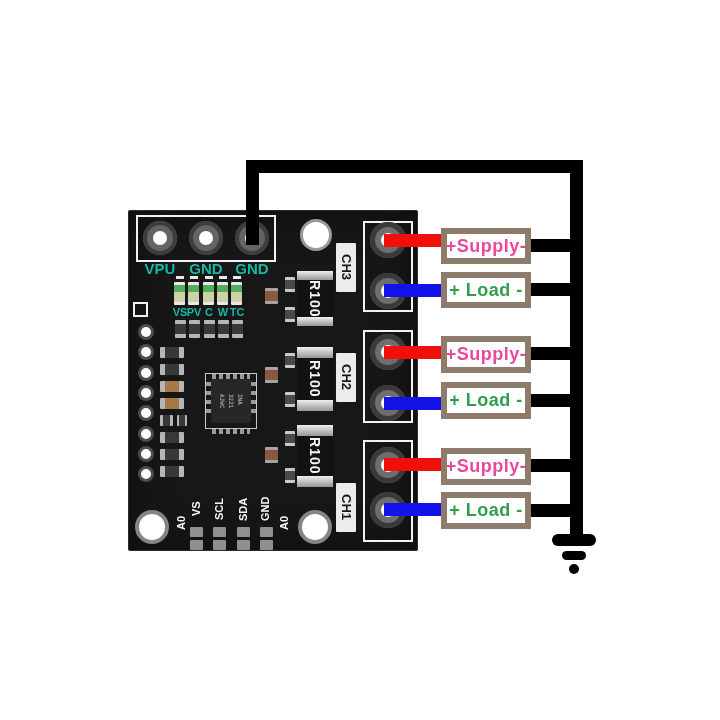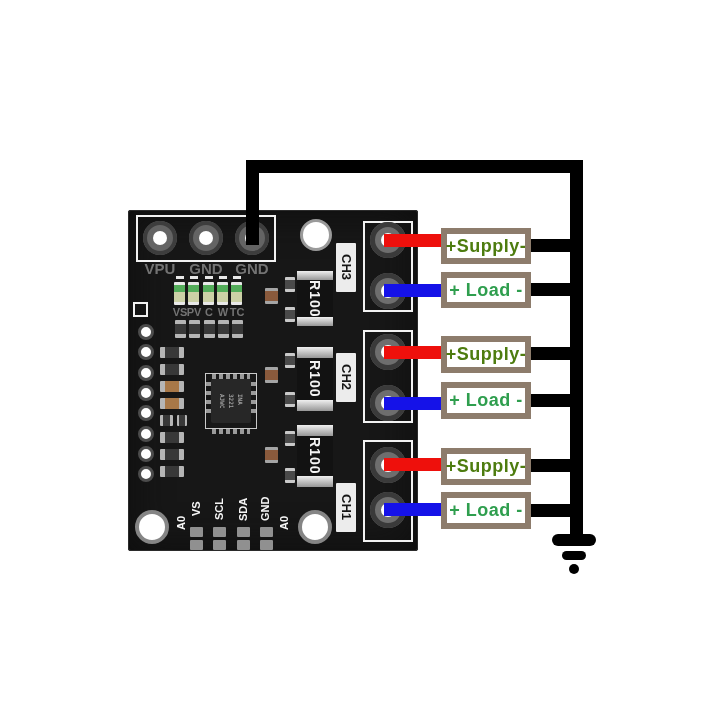--- a/index.html
+++ b/index.html
@@ -7,39 +7,39 @@
           font-family:"Liberation Sans", sans-serif;}
   
   .wire{position:absolute;}
   .wire.black{background:#000000;}
   .wire.red{background:#ee100c;}
   .wire.blue{background:#1512e8;}
   
   .conn-box{position:absolute;left:441px;width:90px;border:6px solid #8d7c6c;background:#ffffff;
             display:flex;align-items:center;justify-content:center;font-weight:bold;font-size:18px;
             box-sizing:border-box;letter-spacing:0.5px;}
-  .conn-box.supply{color:#4d7c0f;}
+  .conn-box.supply{color:#ec4899;}
   .conn-box.load{color:#2f9e4e;}
   
   .gbar{position:absolute;background:#000;border-radius:6px;}
   .gdot{position:absolute;background:#000;border-radius:50%;}
   
   .board{position:absolute;left:128px;top:210px;width:290px;height:341px;background:#171717;
          border-radius:3px;box-shadow:inset 0 0 0 1px #2b2b2b, inset 0 0 40px #0d0d0d;}
   .wbox{position:absolute;border:2px solid #f2f2f2;box-sizing:border-box;}
   .pad34{position:absolute;width:34px;height:34px;border-radius:50%;background:#646464;
          box-shadow:inset 0 0 0 4px #3d3d3d;}
   .pad34 .hole{position:absolute;left:10px;top:10px;width:14px;height:14px;border-radius:50%;background:#fff;}
   .pad36{position:absolute;width:36px;height:36px;border-radius:50%;background:#6e6e6e;
          box-shadow:inset 0 0 0 5px #3a3a3a;}
   .pad36 .hole{position:absolute;left:11px;top:11px;width:14px;height:14px;border-radius:50%;background:#fff;}
   .mount{position:absolute;border-radius:50%;background:#ffffff;box-sizing:border-box;}
   .hole16{position:absolute;width:16px;height:16px;border-radius:50%;background:#fff;
           border:3px solid #4c4c4c;box-sizing:border-box;}
-  .wlabel{position:absolute;color:#737373;font-weight:bold;text-align:center;}
+  .wlabel{position:absolute;color:#14b8a6;font-weight:bold;text-align:center;}
   .tick{position:absolute;width:8px;height:3px;background:#e8e8e8;}
   .led{position:absolute;width:11px;height:23px;border-radius:1px;
        background:linear-gradient(180deg,#e9e9e9 0 14%,#53ad5a 14% 42%,#ccd1a6 42% 86%,#e9e9e9 86%);}
   .smd{position:absolute;border-radius:1px;
        background:linear-gradient(90deg,#b5b5b5 0 22%,#383838 22% 78%,#b5b5b5 78%);}
   .smd.tan{background:linear-gradient(90deg,#b5b5b5 0 22%,#a87848 22% 78%,#b5b5b5 78%);}
   .smd-v{position:absolute;border-radius:1px;
        background:linear-gradient(180deg,#c9c9c9 0 22%,#4a4a4a 22% 78%,#c9c9c9 78%);}
   .smd-vr{position:absolute;border-radius:1px;
        background:linear-gradient(180deg,#b5b5b5 0 22%,#383838 22% 78%,#b5b5b5 78%);}

